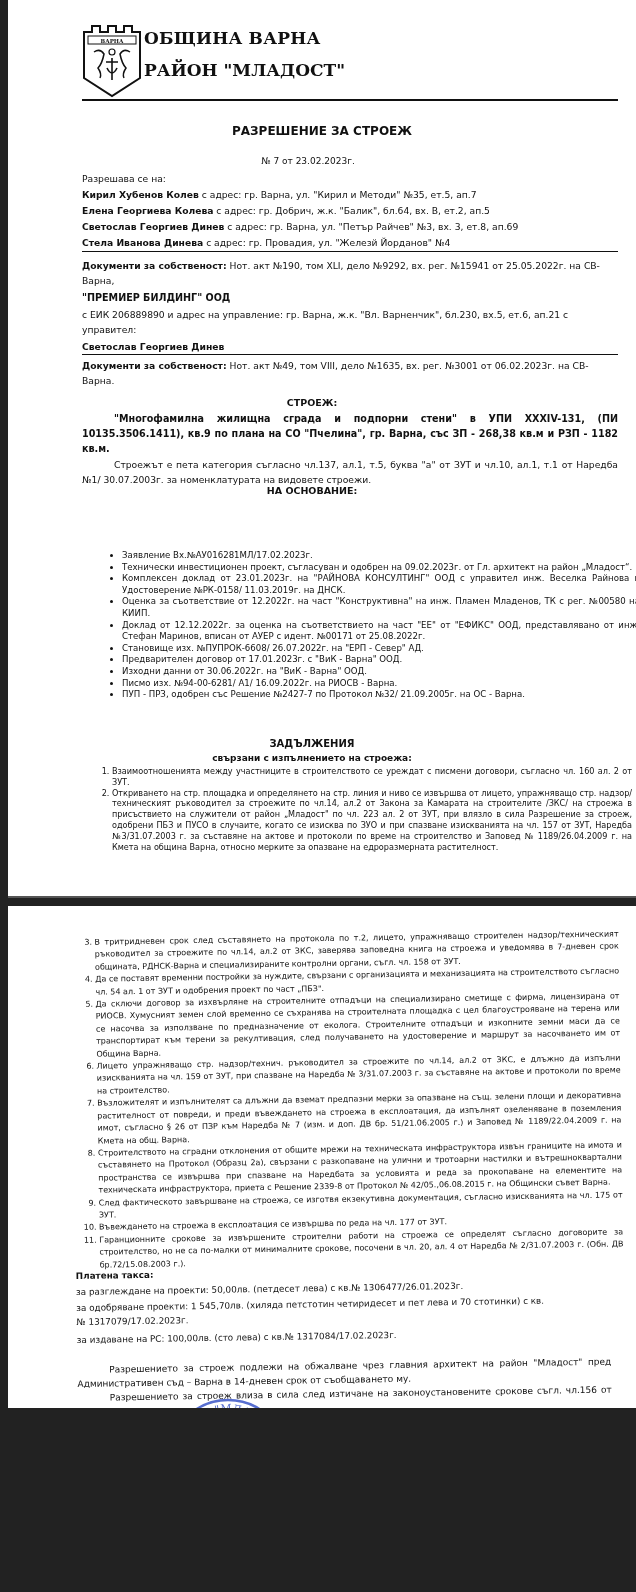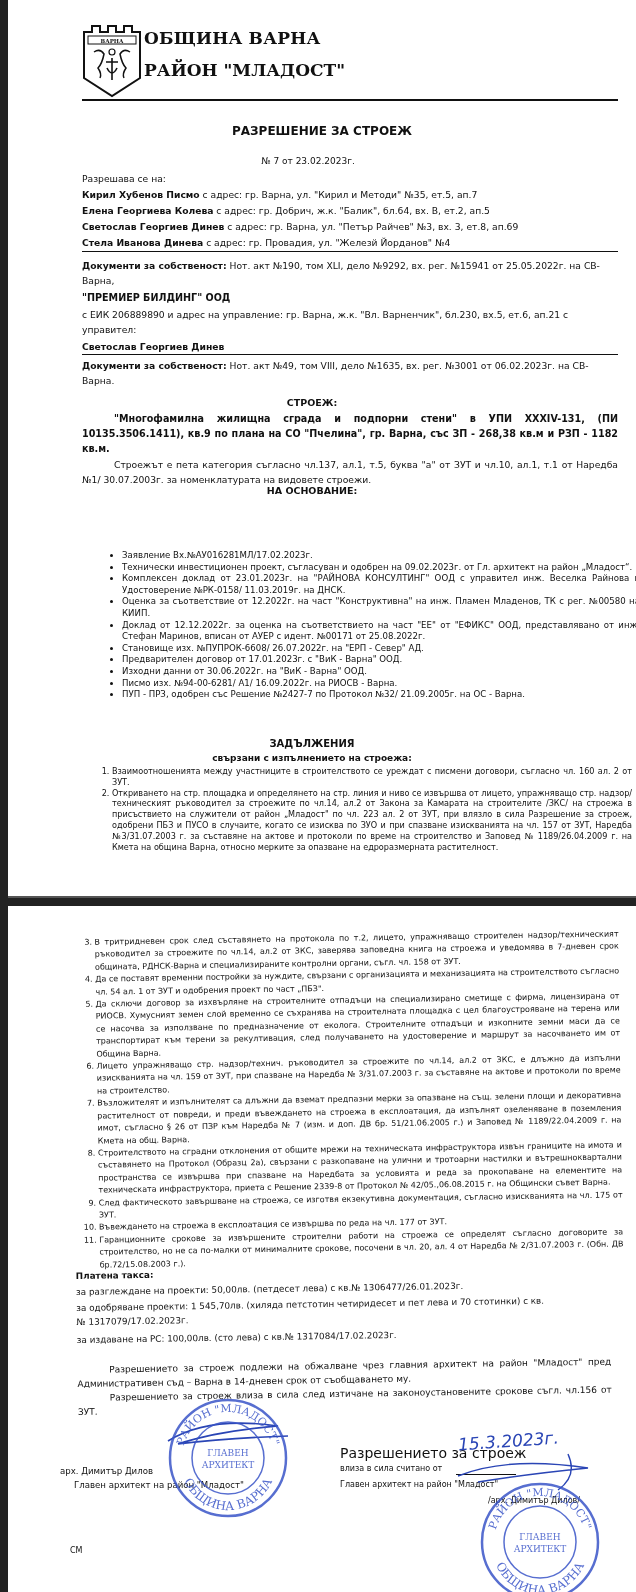--- a/index.html
+++ b/index.html
@@ -1,20 +1,20 @@
 <!DOCTYPE html>
 <html><head>
 <meta charset="utf-8">
 <style>
   html, body { margin: 0; padding: 0; }
   body { width: 636px; height: 1592px; background: #222; position: relative; overflow: hidden;
          font-family: "DejaVu Sans", sans-serif; color: #111; }
   .page { position: absolute; left: 8px; width: 628px; background: #fff; overflow: hidden; }
   #page1 { top: 0; height: 896px; border-bottom: 2px solid #555; }
-  #page2 { top: 906px; height: 686px; }
+  #page2 { top: 906px; height: 502px; }
 
   
   .crest { position: absolute; left: 72px; top: 22px; width: 64px; height: 76px; }
   .org1 { position: absolute; left: 136px; top: 28px; font-family: "DejaVu Serif", serif; font-weight: bold; font-size: 17px; letter-spacing: 0.2px; }
   .org2 { position: absolute; left: 136px; top: 60px; font-family: "DejaVu Serif", serif; font-weight: bold; font-size: 17px; }
   .hdr-rule { position: absolute; left: 74px; top: 99px; width: 536px; height: 2px; background: #111; }
 
   .title { position: absolute; left: 0; width: 628px; top: 124px; text-align: center; font-weight: bold; font-size: 12px; }
   .number { position: absolute; left: 0; width: 600px; top: 156px; text-align: center; font-size: 9px; }
 
@@ -50,21 +50,21 @@
     <path d="M26 40 h12 M32 36 v22 M27 46 q5 10 10 0" fill="none" stroke="#111" stroke-width="1.6"></path>
   </svg>
   <div class="org1">ОБЩИНА ВАРНА</div>
   <div class="org2">РАЙОН "МЛАДОСТ"</div>
   <div class="hdr-rule"></div>
 
   <div class="title">РАЗРЕШЕНИЕ ЗА СТРОЕЖ</div>
   <div class="number">№ 7 от 23.02.2023г.</div>
 
   <div class="blk" style="top:171px">Разрешава се на:</div>
-  <div class="blk" style="top:187px"><b>Кирил Хубенов Писмо</b><span> с адрес: гр. Варна, ул. "Кирил и Методи" №35, ет.5, ап.7</span></div>
+  <div class="blk" style="top:187px"><b>Кирил Хубенов Колев</b><span> с адрес: гр. Варна, ул. "Кирил и Методи" №35, ет.5, ап.7</span></div>
   <div class="blk" style="top:203px"><b>Елена Георгиева Колева</b><span> с адрес: гр. Добрич, ж.к. "Балик", бл.64, вх. В, ет.2, ап.5</span></div>
   <div class="blk" style="top:219px"><b>Светослав Георгиев Динев</b><span> с адрес: гр. Варна, ул. "Петър Райчев" №3, вх. 3, ет.8, ап.69</span></div>
   <div class="blk" style="top:235px"><b>Стела Иванова Динева</b><span> с адрес: гр. Провадия, ул. "Железй Йорданов" №4</span></div>
   <div class="rule" style="top:251px"></div>
 
   <div class="blk" style="top:258px"><b>Документи за собственост:</b><span> Нот. акт №190, том XLI, дело №9292, вх. рег. №15941 от 25.05.2022г. на СВ-Варна,</span></div>
   <div class="blk" style="top:290px;font-weight:bold;font-size:9.6px">"ПРЕМИЕР БИЛДИНГ" ООД</div>
   <div class="blk" style="top:307px">с ЕИК 206889890 и адрес на управление: гр. Варна, ж.к. "Вл. Варненчик", бл.230, вх.5, ет.6, ап.21 с управител:</div>
   <div class="blk" style="top:339px;font-weight:bold">Светослав Георгиев Динев</div>
   <div class="rule" style="top:354px"></div>

